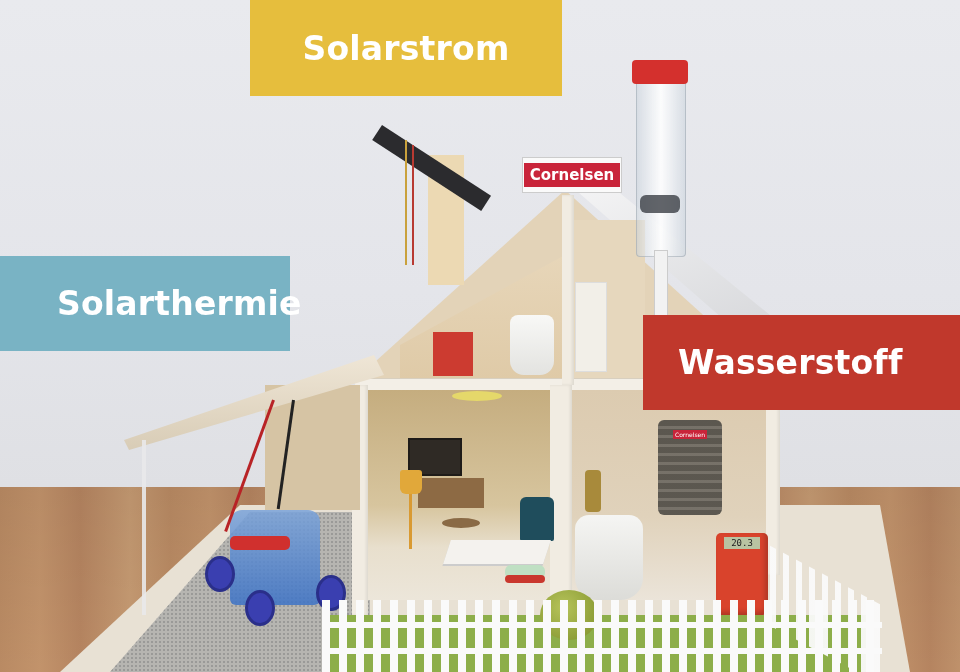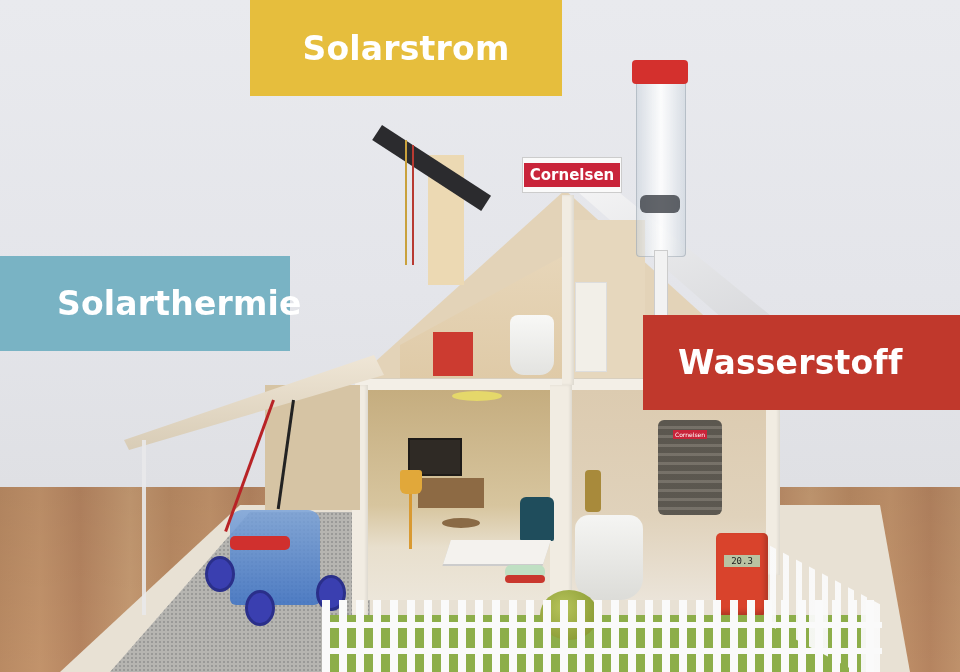--- a/index.html
+++ b/index.html
@@ -28,21 +28,21 @@
   .wire{position:absolute;border-left:2px solid #c9a13c;}
   .tube{position:absolute;left:636px;top:80px;width:48px;height:175px;background:linear-gradient(90deg,rgba(200,210,220,.5),rgba(255,255,255,.85),rgba(200,210,220,.5));border:1px solid rgba(150,160,170,.5);border-radius:4px;}
   .tube-cap{position:absolute;left:632px;top:60px;width:56px;height:24px;background:#d4302d;border-radius:4px;}
   .tube-dark{position:absolute;left:640px;top:195px;width:40px;height:18px;background:#3b3f45;border-radius:6px;opacity:.8;}
   .tube-pipe{position:absolute;left:654px;top:250px;width:12px;height:70px;background:#f2f2f2;border:1px solid #ccc;}
   .brand-sign{position:absolute;left:522px;top:157px;width:98px;height:34px;background:#fafafa;border:1px solid #ccc;display:flex;align-items:center;justify-content:center;}
   .brand-inner{background:#c9243a;color:#fff;font-weight:bold;font-size:15px;padding:3px 6px;font-family:"DejaVu Sans",sans-serif;letter-spacing:0;}
   .storage{position:absolute;left:658px;top:420px;width:64px;height:95px;background:repeating-linear-gradient(180deg,#4d4a44 0 6px,#6b6760 6px 9px);border-radius:6px;opacity:.9;}
   .storage-label{position:absolute;left:673px;top:430px;font-size:6px;background:#c9243a;color:#fff;padding:1px 2px;}
   .meter{position:absolute;left:716px;top:533px;width:52px;height:82px;background:#d9432c;border-radius:5px;box-shadow:inset -3px -3px 5px rgba(0,0,0,.2);}
-  .meter-lcd{position:absolute;left:8px;top:22px;width:36px;height:12px;background:#b9c3a2;font-family:"DejaVu Sans Mono",monospace;font-size:9px;line-height:12px;text-align:center;color:#222;}
+  .meter-lcd{position:absolute;left:8px;top:4px;width:36px;height:12px;background:#b9c3a2;font-family:"DejaVu Sans Mono",monospace;font-size:9px;line-height:12px;text-align:center;color:#222;}
   .tub{position:absolute;left:575px;top:515px;width:68px;height:85px;background:linear-gradient(180deg,#f5f5f3,#dcdcd8);border-radius:14px 14px 22px 22px;}
   .faucet{position:absolute;left:585px;top:470px;width:16px;height:42px;background:#a88a3b;border-radius:4px;}
   .fan{position:absolute;left:452px;top:391px;width:50px;height:10px;background:#e5d86a;border-radius:50%;}
   .tv{position:absolute;left:408px;top:438px;width:50px;height:34px;background:#2f2a25;border:2px solid #1e1b18;}
   .tv-stand{position:absolute;left:418px;top:478px;width:66px;height:30px;background:#8d6a44;}
   .lamp{position:absolute;left:400px;top:470px;width:22px;height:24px;background:#e1a83a;border-radius:3px 3px 6px 6px;}
   .lamp-leg{position:absolute;left:409px;top:494px;width:3px;height:55px;background:#d99a32;}
   .stool{position:absolute;left:442px;top:518px;width:38px;height:10px;background:#8a6a45;border-radius:50%;}
   .dtable{position:absolute;left:447px;top:540px;width:100px;height:24px;background:#f4f2ee;transform:skewX(-18deg);box-shadow:0 2px 0 #ccc;}
   .chair-blue{position:absolute;left:520px;top:497px;width:34px;height:44px;background:#1f4d5c;border-radius:6px 6px 2px 2px;}

